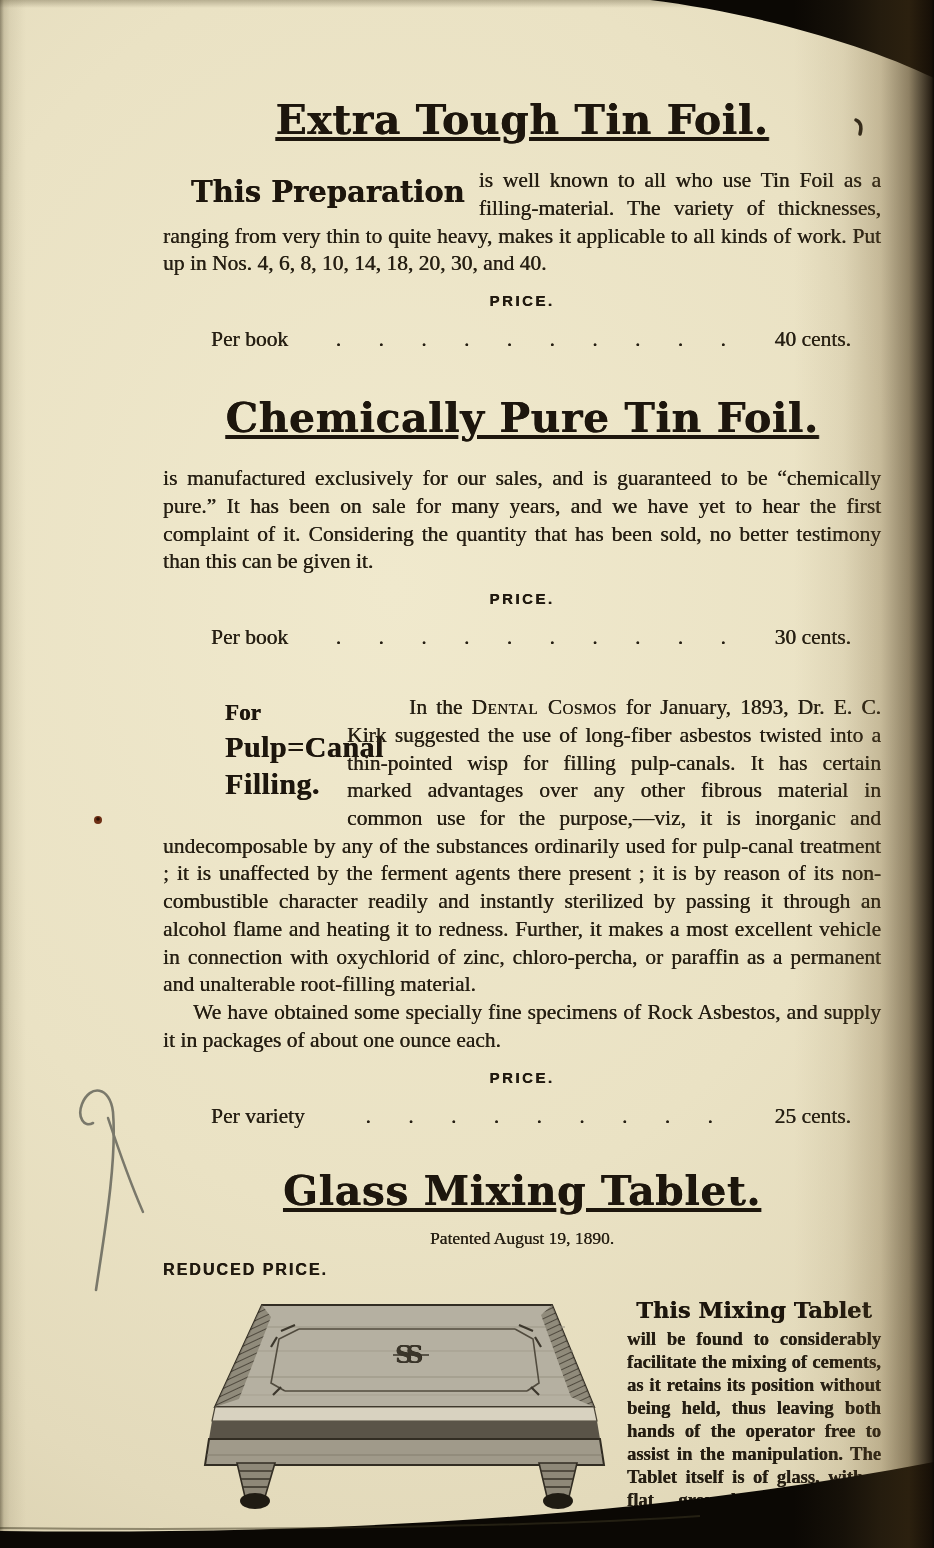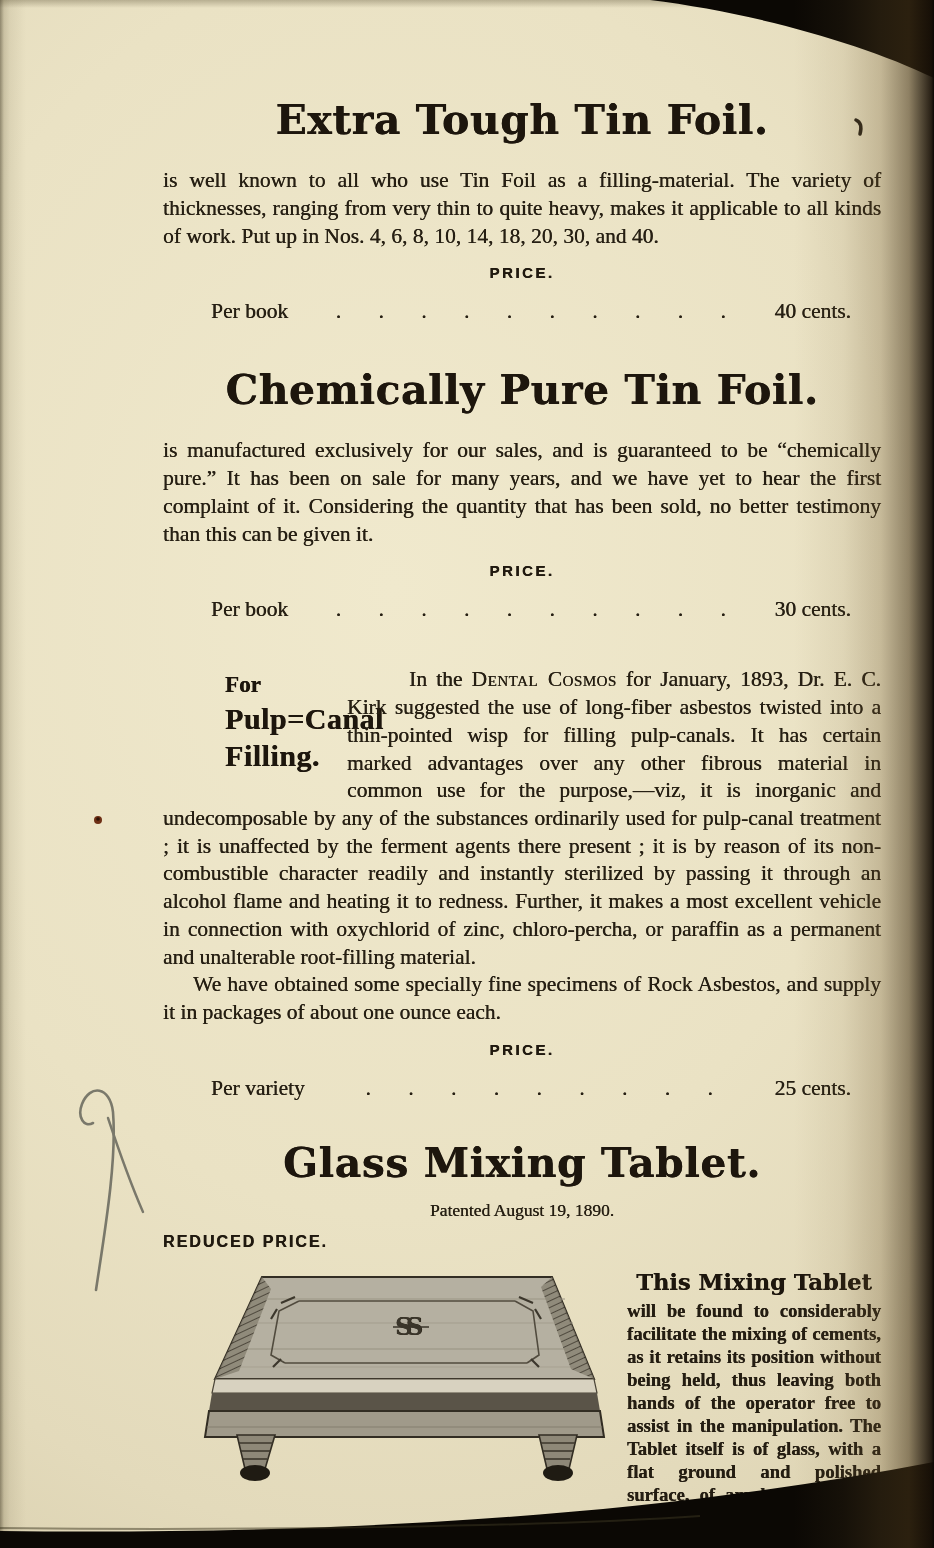--- a/index.html
+++ b/index.html
@@ -41,20 +41,21 @@
 
   h1.title{
     margin:0;
     font-family:"DejaVu Serif", serif;
     font-weight:700;
     font-size:41px;
     line-height:1.1;
     text-align:center;
     letter-spacing:.5px;
     color:#1d160d;
+    text-decoration:underline;
   }
   .para{
     margin:24px 0 0 0;
     font-size:21.5px;
     line-height:1.29;
     text-align:justify;
     color:#261f13;
   }
   .lead{
     float:left;
@@ -131,21 +132,21 @@
 <body>
 
 <div class="page">
   <div class="top-edge"></div>
   <div class="left-edge"></div>
 
   <div class="content ink">
 
     <div class="sec" style="margin-top:0;">
       <h1 class="title">Extra Tough Tin Foil.</h1>
-      <p class="para"><span>is well known to all who use Tin Foil as a filling-material.  The variety of thicknesses, ranging from very thin to quite heavy, makes it applicable to all kinds of work.  Put up in Nos. 4, 6, 8, 10, 14, 18, 20, 30, and 40.</span></p>
+      <p class="para"><span class="lead">This Preparation</span><span>is well known to all who use Tin Foil as a filling-material.  The variety of thicknesses, ranging from very thin to quite heavy, makes it applicable to all kinds of work.  Put up in Nos. 4, 6, 8, 10, 14, 18, 20, 30, and 40.</span></p>
       <div class="price-head">PRICE.</div>
       <div class="price-row">
         <span class="price-item">Per book</span>
         <span class="leader">. . . . . . . . . .</span>
         <span class="price-value">40 cents.</span>
       </div>
     </div>
 
     <div class="sec">
       <h1 class="title">Chemically Pure Tin Foil.</h1>

